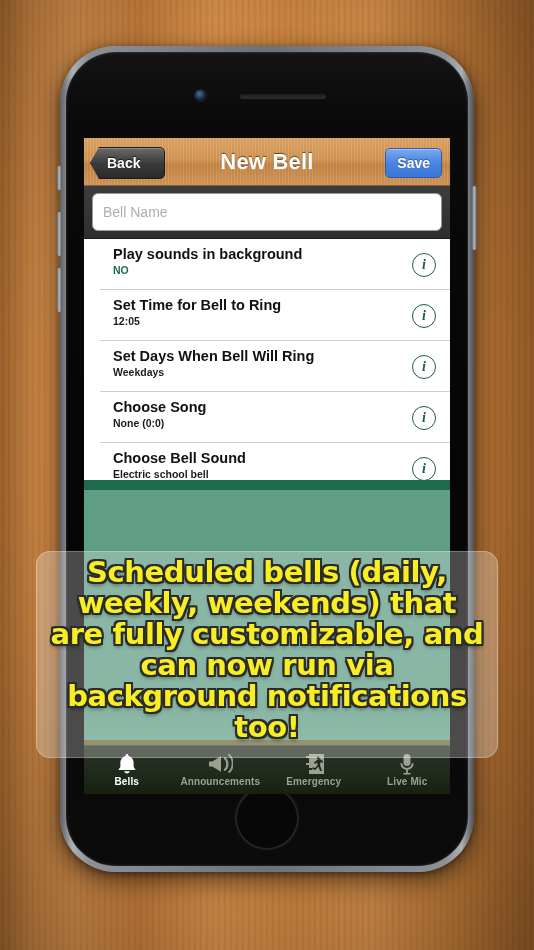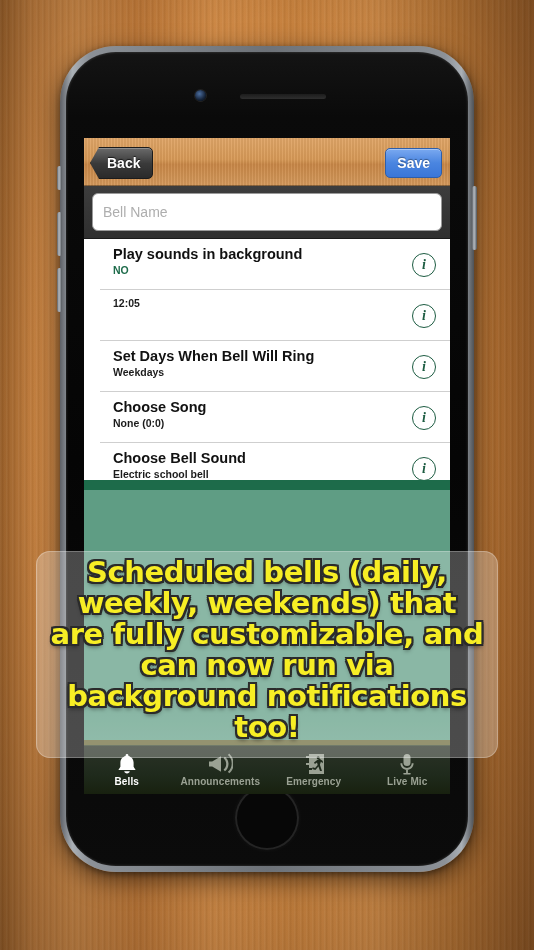--- a/index.html
+++ b/index.html
@@ -77,21 +77,21 @@
         rgba(255,255,255,.06) 0 1px, rgba(0,0,0,.05) 1px 3px),
       linear-gradient(to bottom,#e0a668,#d89a57 45%,#c98848 55%,#d59a5c);
     box-shadow:inset 0 -1px 0 rgba(0,0,0,.35);
     display:flex;align-items:center;justify-content:center;
   }
   #nav-title{
     color:#fff;font-size:22px;font-weight:bold;letter-spacing:.2px;
     text-shadow:0 -1px 1px rgba(0,0,0,.55), 0 1px 0 rgba(255,255,255,.15);
   }
   #back-btn{
-    position:absolute;left:6px;top:9px;height:30px;padding:0 12px 0 16px;
+    position:absolute;left:6px;top:9px;height:30px;padding:0 24px 0 16px;
     display:flex;align-items:center;
     background:linear-gradient(to bottom,#6a6a6a,#3a3a3a 52%,#2a2a2a);
     color:#fff;font-size:14px;font-weight:bold;
     border:1px solid #1b1b1b;border-radius:5px;
     clip-path:polygon(0% 50%, 9px 0%, 100% 0%, 100% 100%, 9px 100%);
     text-shadow:0 -1px 1px rgba(0,0,0,.7);
     box-shadow:inset 0 1px 0 rgba(255,255,255,.25);
   }
   #save-btn{
     position:absolute;right:8px;top:10px;height:28px;padding:0 11px;
@@ -194,38 +194,40 @@
   <div id="camera"></div>
   <div id="speaker"></div>
   <div id="home"></div>
 
   <div id="screen">
 
     <div id="navbar">
       <div id="back-btn">
         <span>Back</span>
       </div>
+      <div id="nav-title">New Bell</div>
       <div id="save-btn">
         <span>Save</span>
       </div>
     </div>
 
     <div id="namebar">
       <input id="name-input" type="text" placeholder="Bell Name" style="">
     </div>
 
     <div id="list">
 
       <div class="row">
         <div class="title">Play sounds in background</div>
         <div class="sub green">NO</div>
         <div class="info">i</div>
       </div>
 
       <div class="row">
+        <div class="title">Set Time for Bell to Ring</div>
         <div class="sub">12:05</div>
         <div class="info">i</div>
       </div>
 
       <div class="row">
         <div class="title">Set Days When Bell Will Ring</div>
         <div class="sub">Weekdays</div>
         <div class="info">i</div>
       </div>
 

